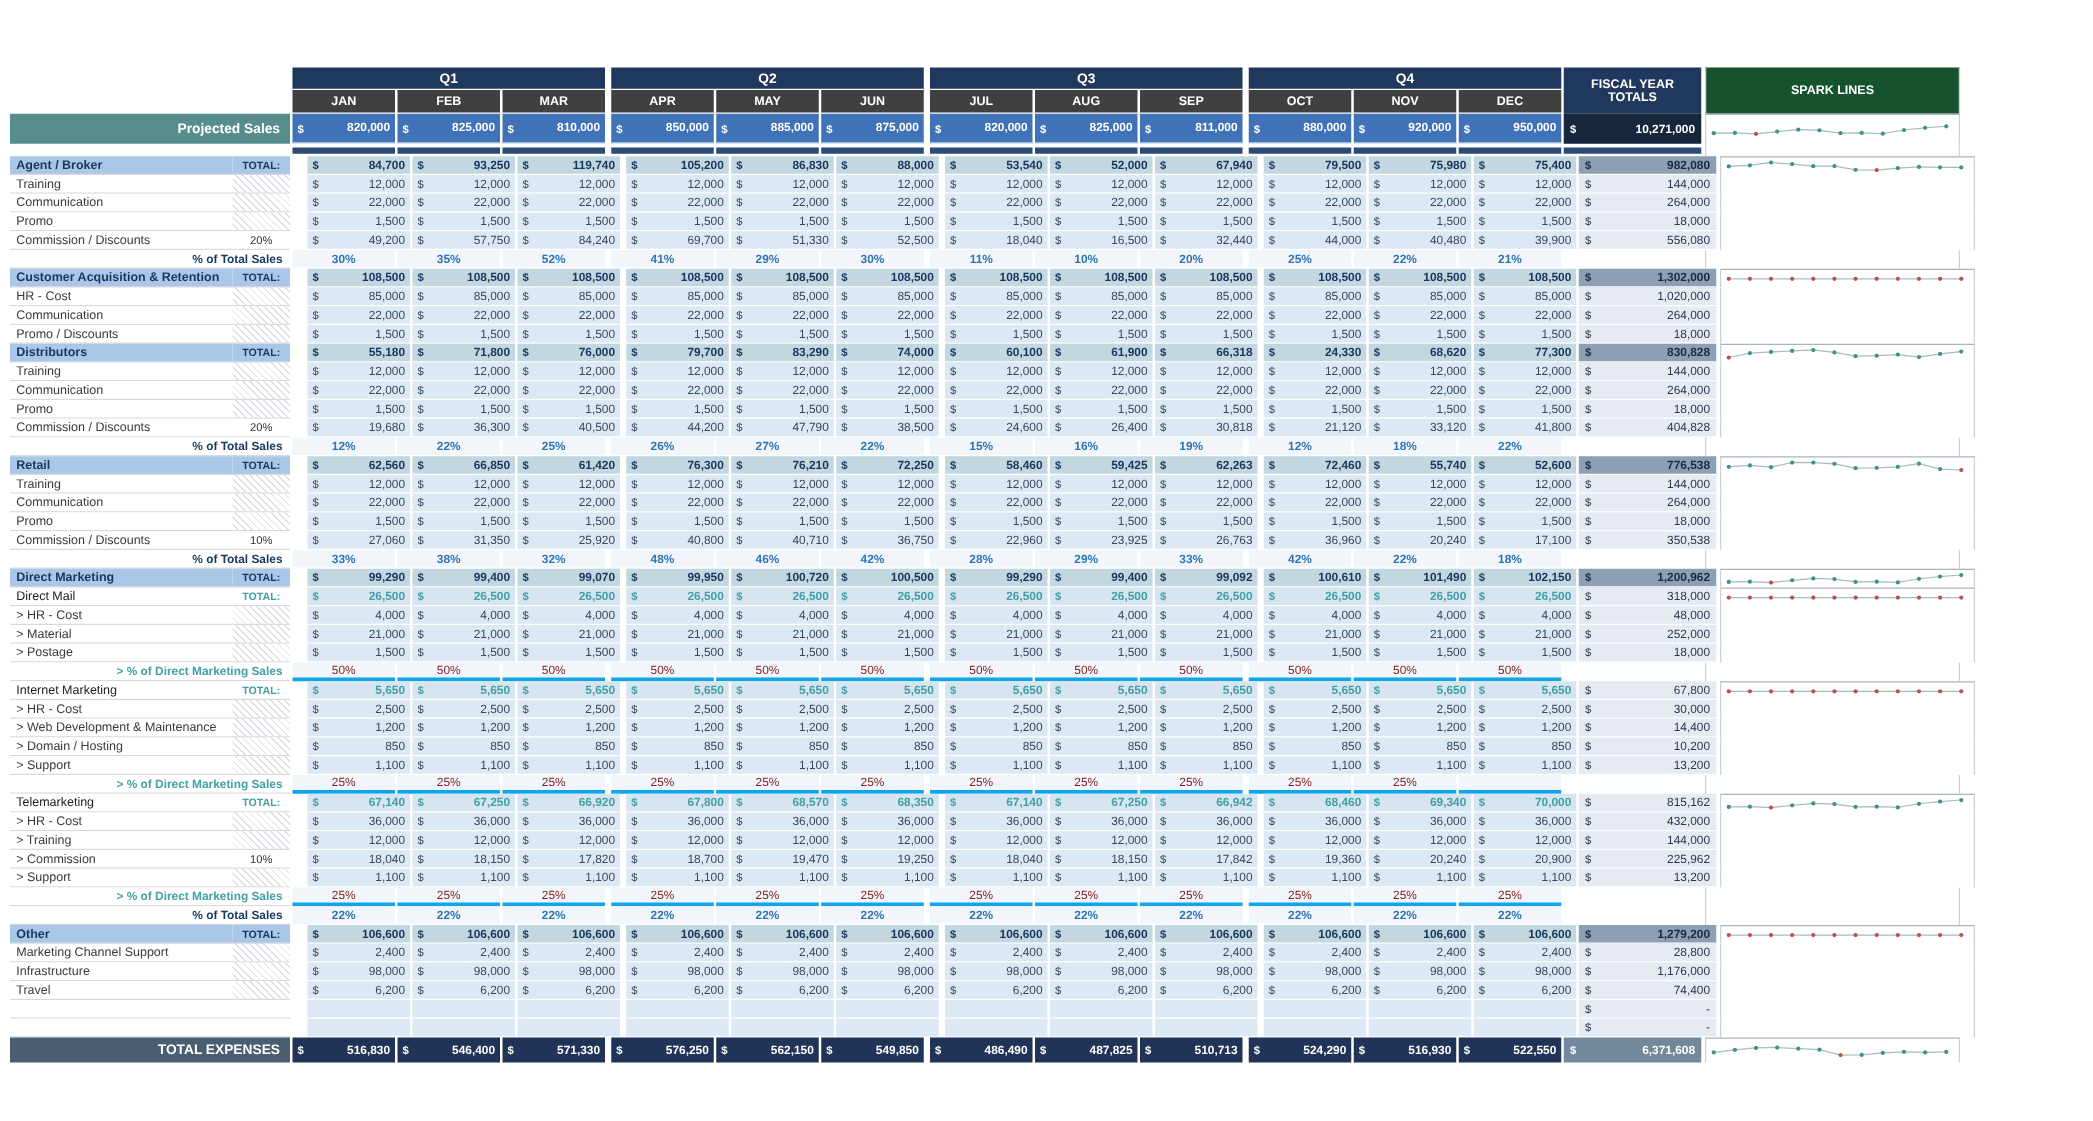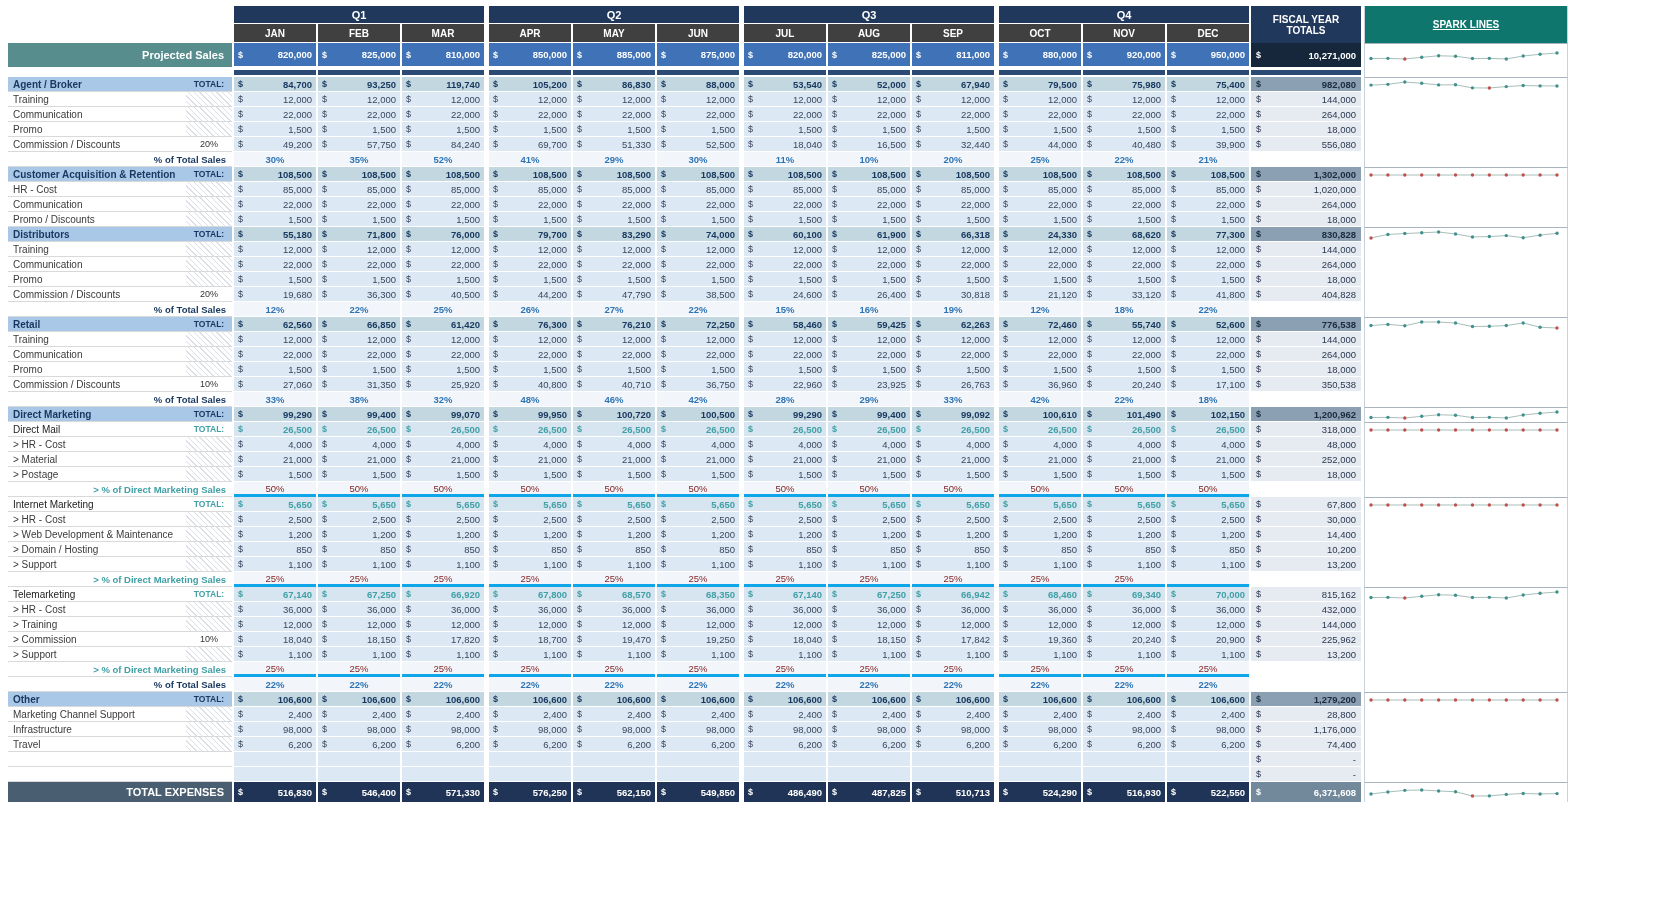--- a/index.html
+++ b/index.html
@@ -3,37 +3,37 @@
 <meta charset="utf-8">
 <style>
   html,body{margin:0;padding:0;background:#fff;font-family:"Liberation Sans",sans-serif;}
   body{width:1674px;height:897px;overflow:hidden;}
   .page{padding:6px 0 0 8px;}
   .title{color:#1E7C74;font-size:24px;font-weight:bold;letter-spacing:.5px;margin:2px 0 10px 2px;}
   .sheet{position:relative;}
   .row{display:flex;align-items:stretch;}
   
   .c-label{width:178px;box-sizing:border-box;}
-  .c-sub{width:46px;margin-right:2px;box-sizing:border-box;}
+  .c-sub{width:46px;margin-right:14px;box-sizing:border-box;}
   .c-merged{width:224px;margin-right:2px;box-sizing:border-box;}
   .c-m{width:82px;margin-right:2px;box-sizing:border-box;display:flex;align-items:center;justify-content:space-between;padding:0 4px;}
   .c-m.g{margin-right:5px;}
   .c-fy{width:110px;margin-right:3px;box-sizing:border-box;display:flex;align-items:center;justify-content:space-between;padding:0 5px;}
   .c-spark{width:204px;box-sizing:border-box;border-left:1px solid #C9D1DA;border-right:1px solid #C9D1DA;background:#fff;display:flex;align-items:center;}
   .c-spark.sb{border-top:1px solid #A9B4BF;}
   
-  .hdr{display:flex;}
+  .hdr{display:flex;margin-top:48px;}
   .hdr-left{width:226px;}
   .hdr-mid{width:1017px;}
   .hrow{display:flex;}
   .hq{height:18px;background:#20385C;color:#fff;font-weight:bold;font-size:11px;display:flex;align-items:center;justify-content:center;box-sizing:border-box;margin-right:2px;width:250px;border-bottom:1px solid #fff;}
   .hq.qg{margin-right:5px;}
   .hm{height:18px;background:#404040;color:#fff;font-weight:bold;font-size:10px;display:flex;align-items:center;justify-content:center;}
   .hdr-fy{height:37px;background:#20385C;color:#fff;font-weight:bold;font-size:10px;justify-content:center !important;text-align:center;}
-  .hdr-spark{height:37px;background:#0f766e;color:#fff;font-weight:bold;font-size:10px;justify-content:center;text-decoration:underline;}
+  .hdr-spark{height:37px;background:#14532d;color:#fff;font-weight:bold;font-size:10px;justify-content:center;}
   
   .dollar{font-size:9px;}
   .val{font-size:9.5px;text-align:right;}
   .lblcell{font-size:10px;display:flex;align-items:center;padding:0 5px;border-bottom:1px solid #D9D9D9;background:#fff;box-sizing:border-box;}
   .subcell{font-size:8.5px;display:flex;align-items:center;justify-content:center;border-bottom:1px solid #D9D9D9;background:#fff;box-sizing:border-box;}
   .hatch{background:repeating-linear-gradient(45deg,#ffffff,#ffffff 3px,#DBE0E6 3px,#DBE0E6 4px);}
   
   .r{height:15px;}
   .r-sales{height:24px;}
   .r-sales .c-merged{background:#578E8D;color:#fff;font-weight:bold;font-size:11px;display:flex;align-items:center;justify-content:flex-end;padding-right:8px;}

